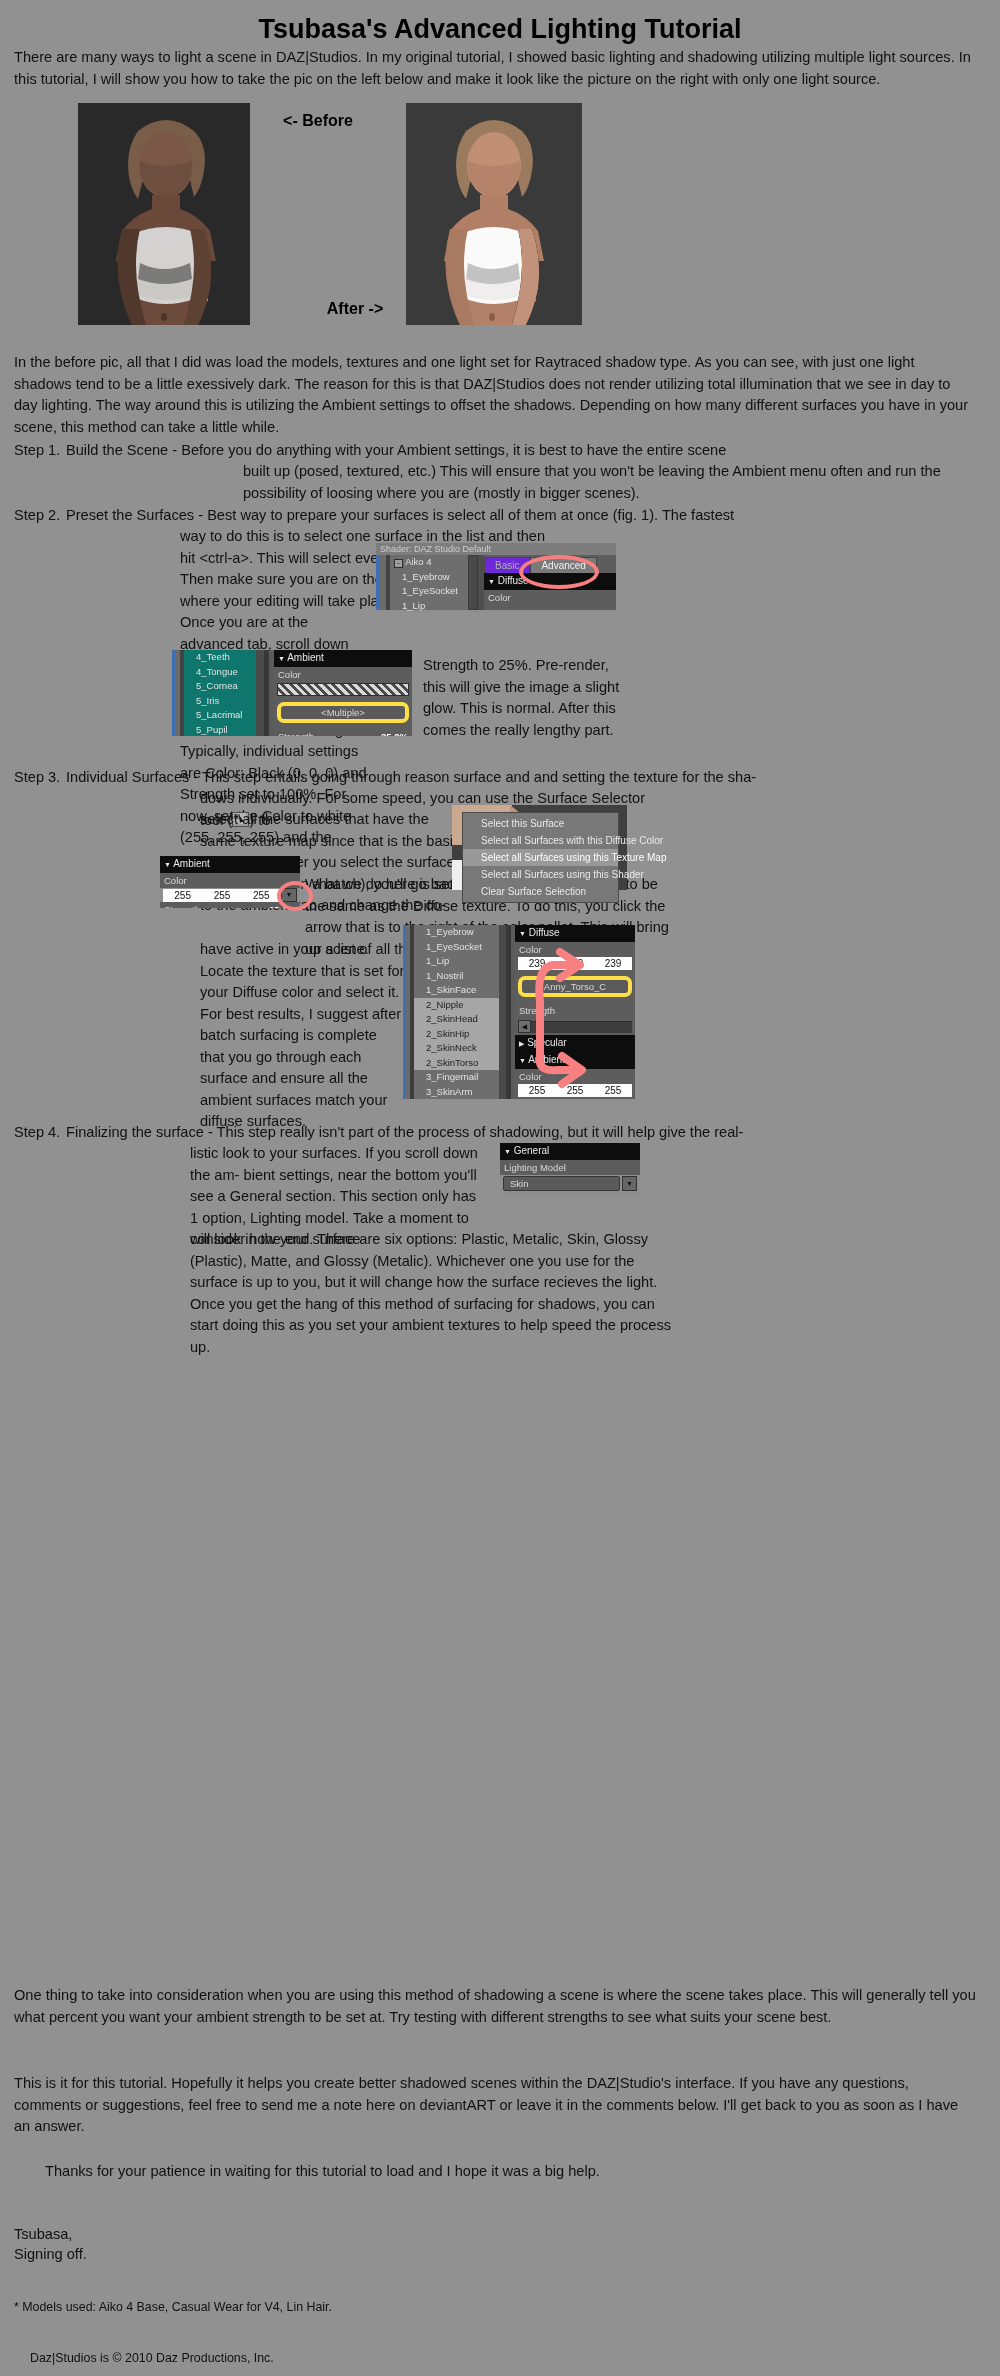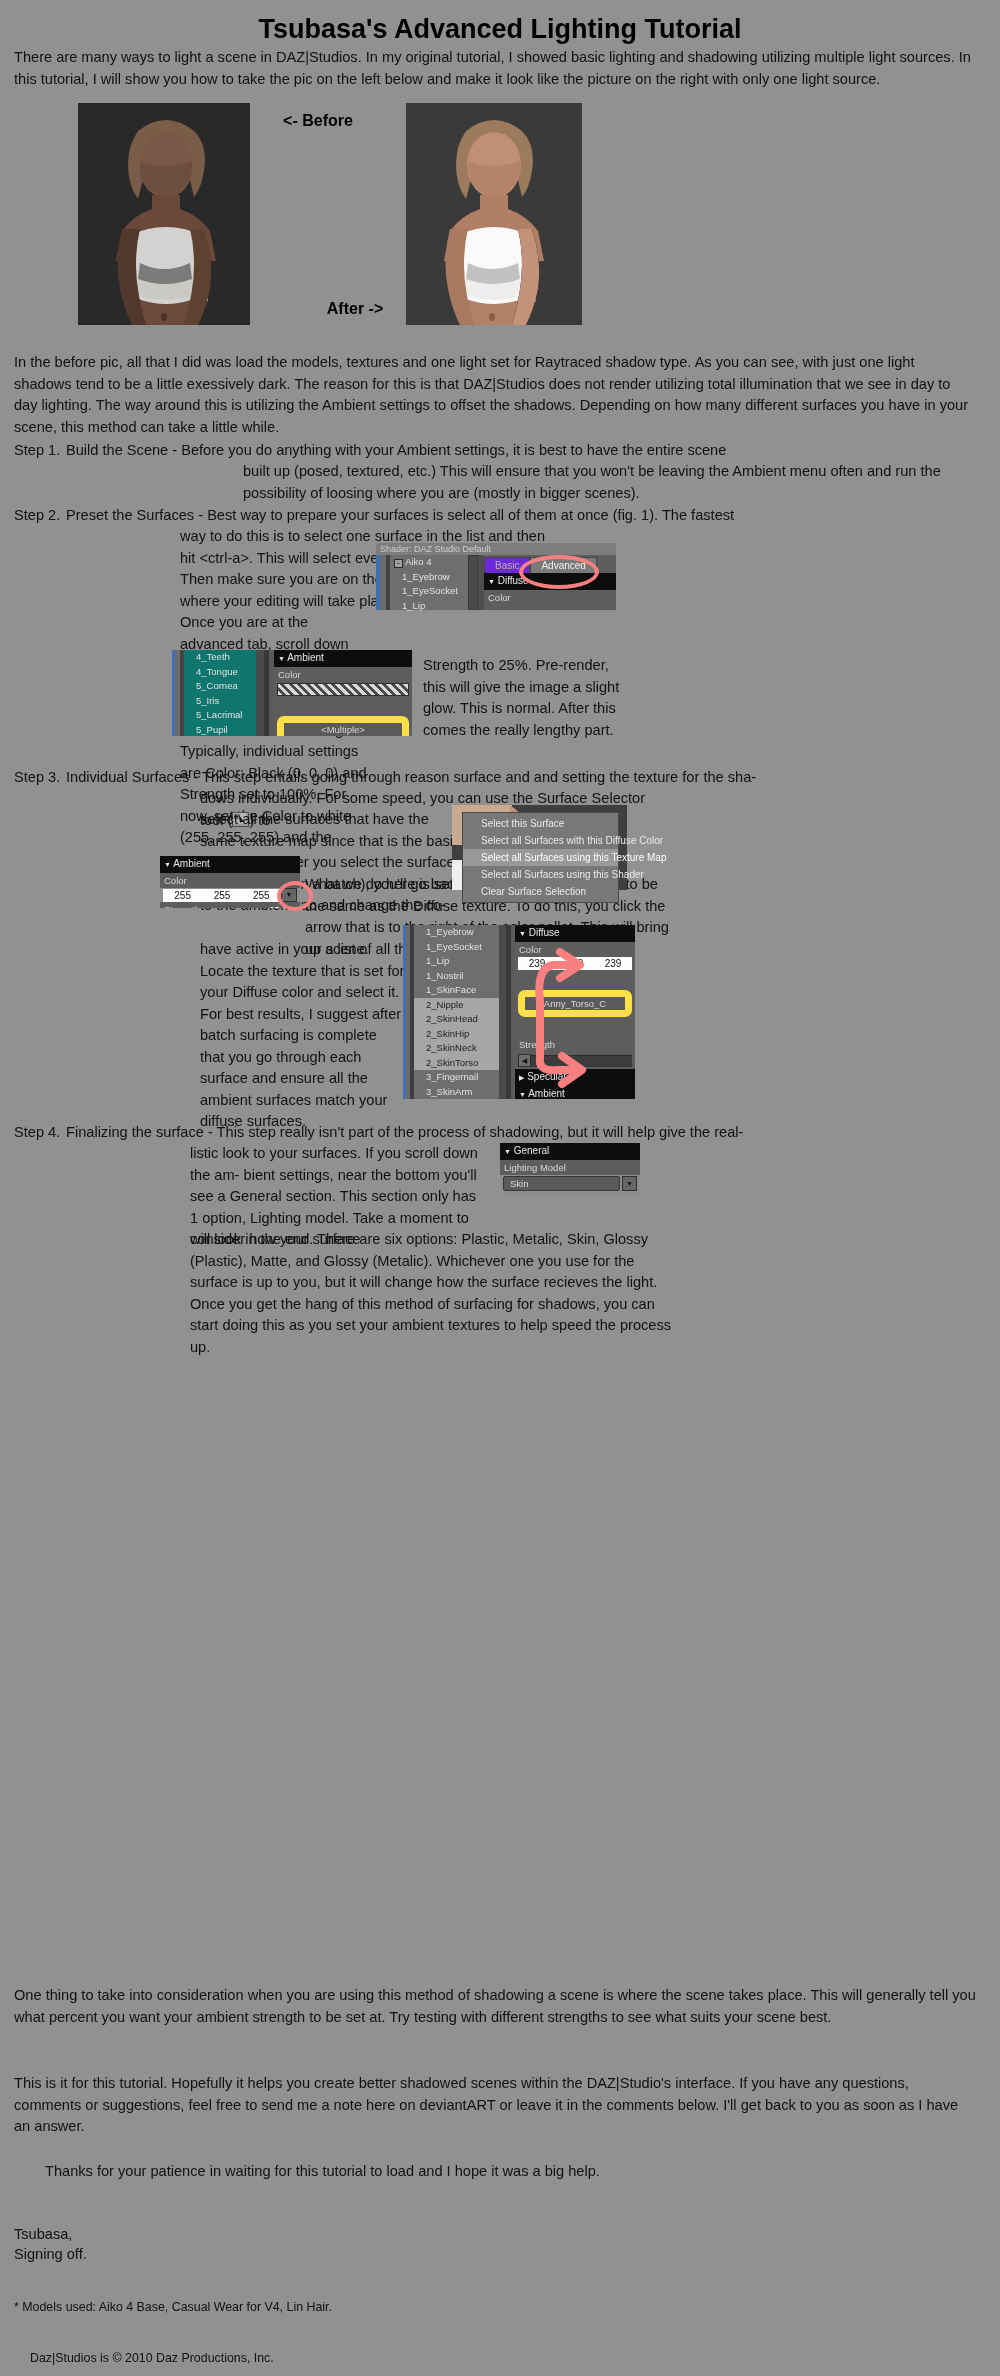--- a/index.html
+++ b/index.html
@@ -43,22 +43,22 @@
       color:#d6d6d6;font-size:9.5px;overflow:hidden;}
   .ui .titlebar{background:#6a6a6a;color:#cfcfcf;font-size:9px;padding:1px 4px;}
   .ui .tree{background:#595959;color:#e2e2e2;}
   .ui .tree .row{padding:1px 2px 1px 12px;white-space:nowrap;font-size:9.5px;line-height:12.5px;}
   .ui .tree .row.sel{background:#a6a6a6;color:#1d1d1d;}
   .ui .tree .root{padding-left:4px;}
   .ui .sect{background:#0d0d0d;color:#e8e8e8;padding:2px 4px;font-size:10px;line-height:12px;}
   .ui .sub{background:#5d5d5d;padding:2px 4px;color:#d9d9d9;}
   .ui .valuerow{display:flex;background:#fdfdfd;color:#111;font-size:10px;}
   .ui .valuerow span{flex:1;text-align:center;padding:1px 8px;}
-  .ui .pill{background:#5a5a5a;border:7px solid #fde047;border-radius:7px;
-            text-align:center;color:#d7d7d7;font-size:9.5px;padding:1px 0;margin:20px 3px;}
+  .ui .pill{background:#5a5a5a;border:4px solid #fde047;border-radius:7px;
+            text-align:center;color:#d7d7d7;font-size:9.5px;padding:1px 0;margin:6px 3px;}
   .ui .slider{display:flex;align-items:center;margin:2px 3px;}
   .ui .slider .arrow{width:11px;height:11px;background:#6e6e6e;border:1px solid #2f2f2f;
      display:flex;align-items:center;justify-content:center;font-size:7px;color:#101010;}
   .ui .slider .track{flex:1;height:11px;background:#3c3c3c;border-top:1px solid #2b2b2b;}
   .ui .slider .fill{height:11px;background:#fff;}
   .ui .scrollbarv{width:9px;background:#4a4a4a;border:1px solid #3a3a3a;}
   .tabs{display:flex;}
   .tab{background:#6d28d9;color:#b4b4b4;border:1px solid #474747;border-bottom:none;
        padding:2px 10px;font-size:10px;}
   .tab.active{background:#7a7a7a;color:#f0f0f0;}

